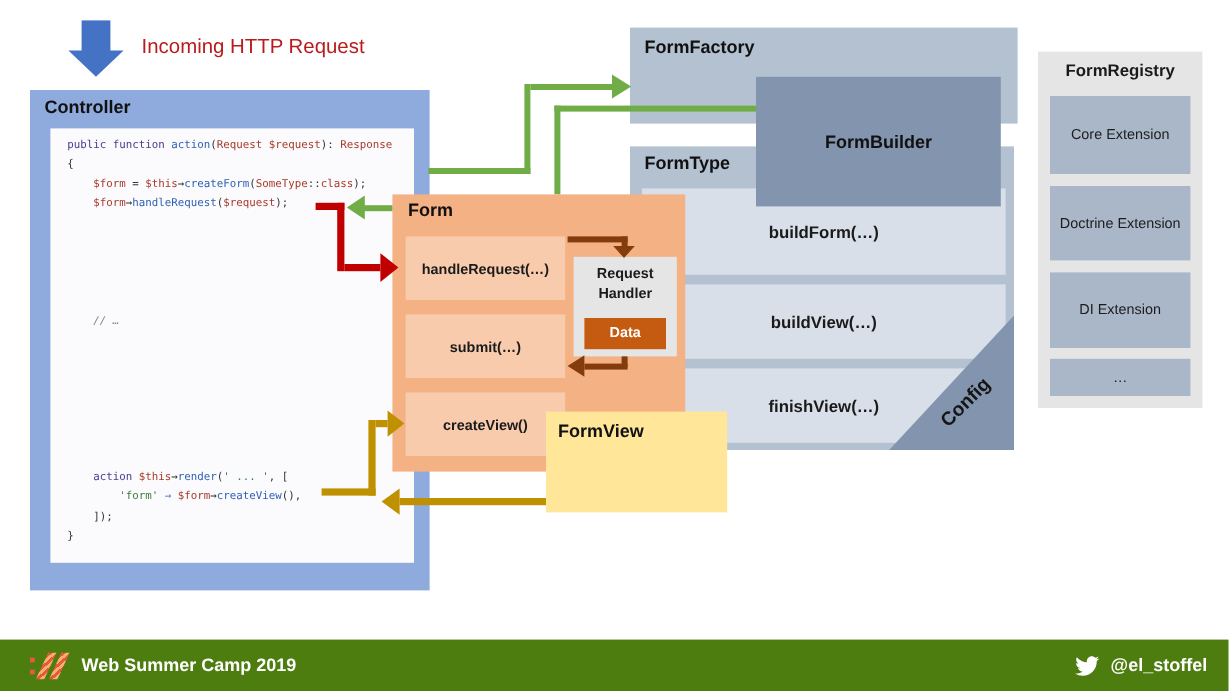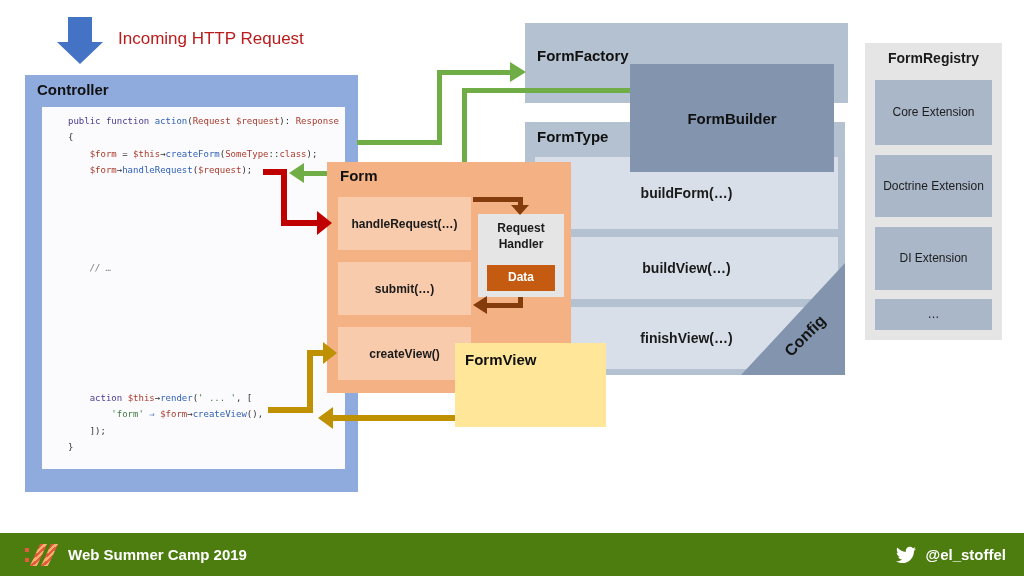--- a/index.html
+++ b/index.html
@@ -13,21 +13,21 @@
   
   .in-arrow-shaft{position:absolute;left:68px;top:17px;width:24px;height:26px;background:#4472c4;}
   .in-arrow-head{position:absolute;left:57px;top:42px;width:0;height:0;
                  border-left:23px solid transparent;border-right:23px solid transparent;
                  border-top:22px solid #4472c4;}
   .slide-title{position:absolute;left:118px;top:29px;font-size:17px;color:#b91c1c;}
 
   
   .controller{left:25px;top:75px;width:333px;height:417px;background:#8faadc;z-index:1;padding:6px 0 0 12px;}
   .codebox{position:absolute;left:17px;top:32px;width:303px;height:362px;background:#fbfbfd;
-           padding:6px 0 0 26px;box-sizing:border-box;font-family:"DejaVu Sans Mono",monospace;
+           padding:6px 0 0 14px;box-sizing:border-box;font-family:"DejaVu Sans Mono",monospace;
            font-size:9px;color:#333;}
   .code-line{white-space:pre;height:16.3px;line-height:16.3px;}
   .tok-kw{color:#4a3b8f;} .tok-var{color:#a93b2b;} .tok-cls{color:#a93b2b;}
   .tok-fn{color:#2e5fb5;} .tok-str{color:#3f7b3f;} .tok-op{color:#2e5fb5;}
   .tok-cmt{color:#828282;font-style:italic;} .tok-pln{color:#333;}
 
   
   .form-panel{left:327px;top:162px;width:244px;height:231px;background:#f4b183;z-index:3;padding:5px 0 0 13px;}
   .form-method{position:absolute;left:11px;width:133px;height:53px;background:#f8cbad;
                display:flex;align-items:center;justify-content:center;
@@ -35,21 +35,21 @@
   .req-handler{position:absolute;left:151px;top:52px;width:86px;height:83px;background:#e5e5e5;
                font-weight:bold;font-size:12px;text-align:center;line-height:1.3;
                box-sizing:border-box;padding-top:7px;}
   .data-box{position:absolute;left:9px;top:51px;width:68px;height:26px;background:#c55a11;
             color:#ffffff;font-weight:600;font-size:12px;display:flex;align-items:center;justify-content:center;}
 
   
   .form-view{left:455px;top:343px;width:151px;height:84px;background:#ffe699;z-index:5;padding:8px 0 0 10px;}
 
   
-  .form-factory{left:525px;top:23px;width:323px;height:80px;background:#b4c1d1;z-index:1;padding:24px 0 0 12px;}
+  .form-factory{left:525px;top:23px;width:323px;height:80px;background:#b4c1d1;z-index:1;padding:8px 0 0 12px;}
   .form-builder{left:630px;top:64px;width:204px;height:108px;background:#8294ae;z-index:2;
                 display:flex;align-items:center;justify-content:center;font-weight:bold;font-size:15px;color:#111;}
   .form-type{left:525px;top:122px;width:320px;height:253px;background:#b4c1d1;z-index:1;padding:6px 0 0 12px;}
   .type-row{position:absolute;left:10px;width:303px;background:#d9dfe8;display:flex;align-items:center;
             justify-content:center;font-weight:bold;font-size:14px;color:#1a1a1a;}
   .config-tri{position:absolute;right:0;bottom:0;width:104px;height:112px;background:#8294ae;
               clip-path:polygon(100% 0,100% 100%,0 100%);}
   .config-label{position:absolute;right:14px;bottom:30px;transform:rotate(-45deg);
                 font-size:16px;font-weight:600;color:#141414;}
 

